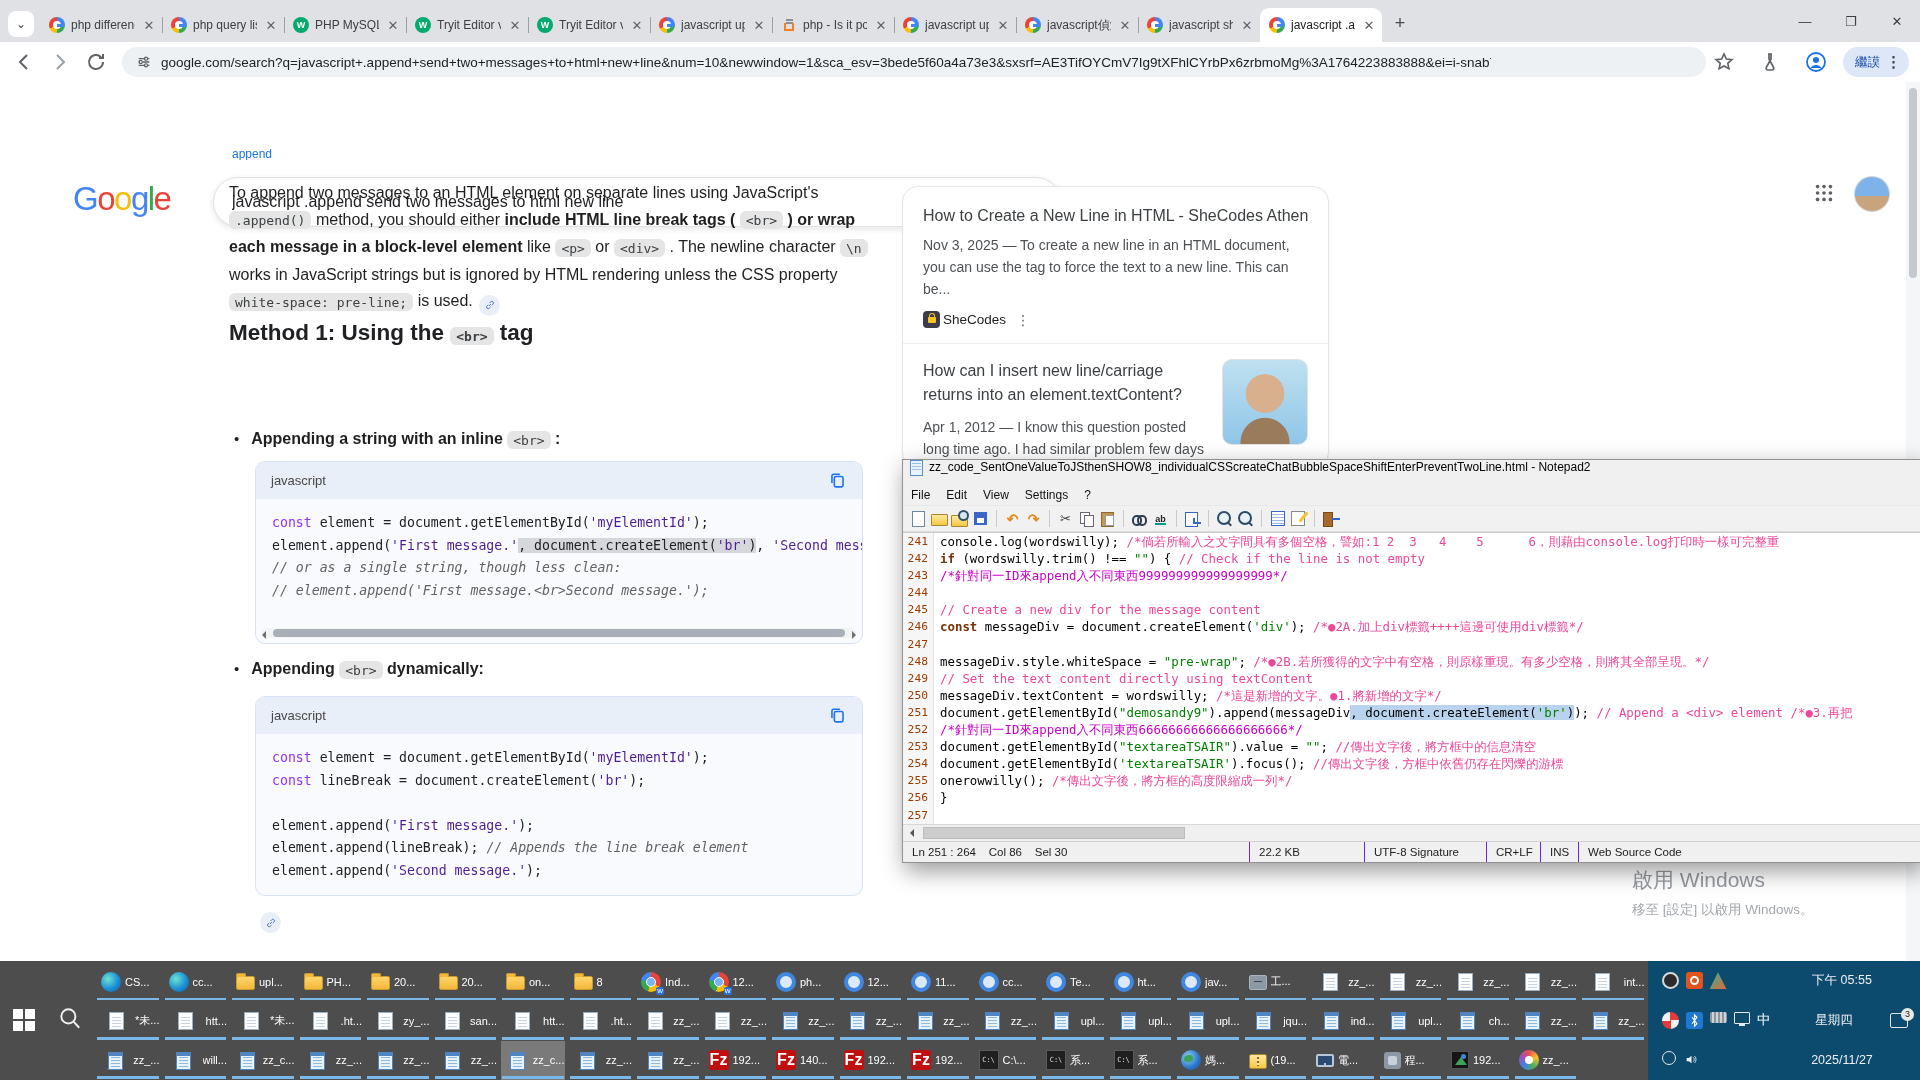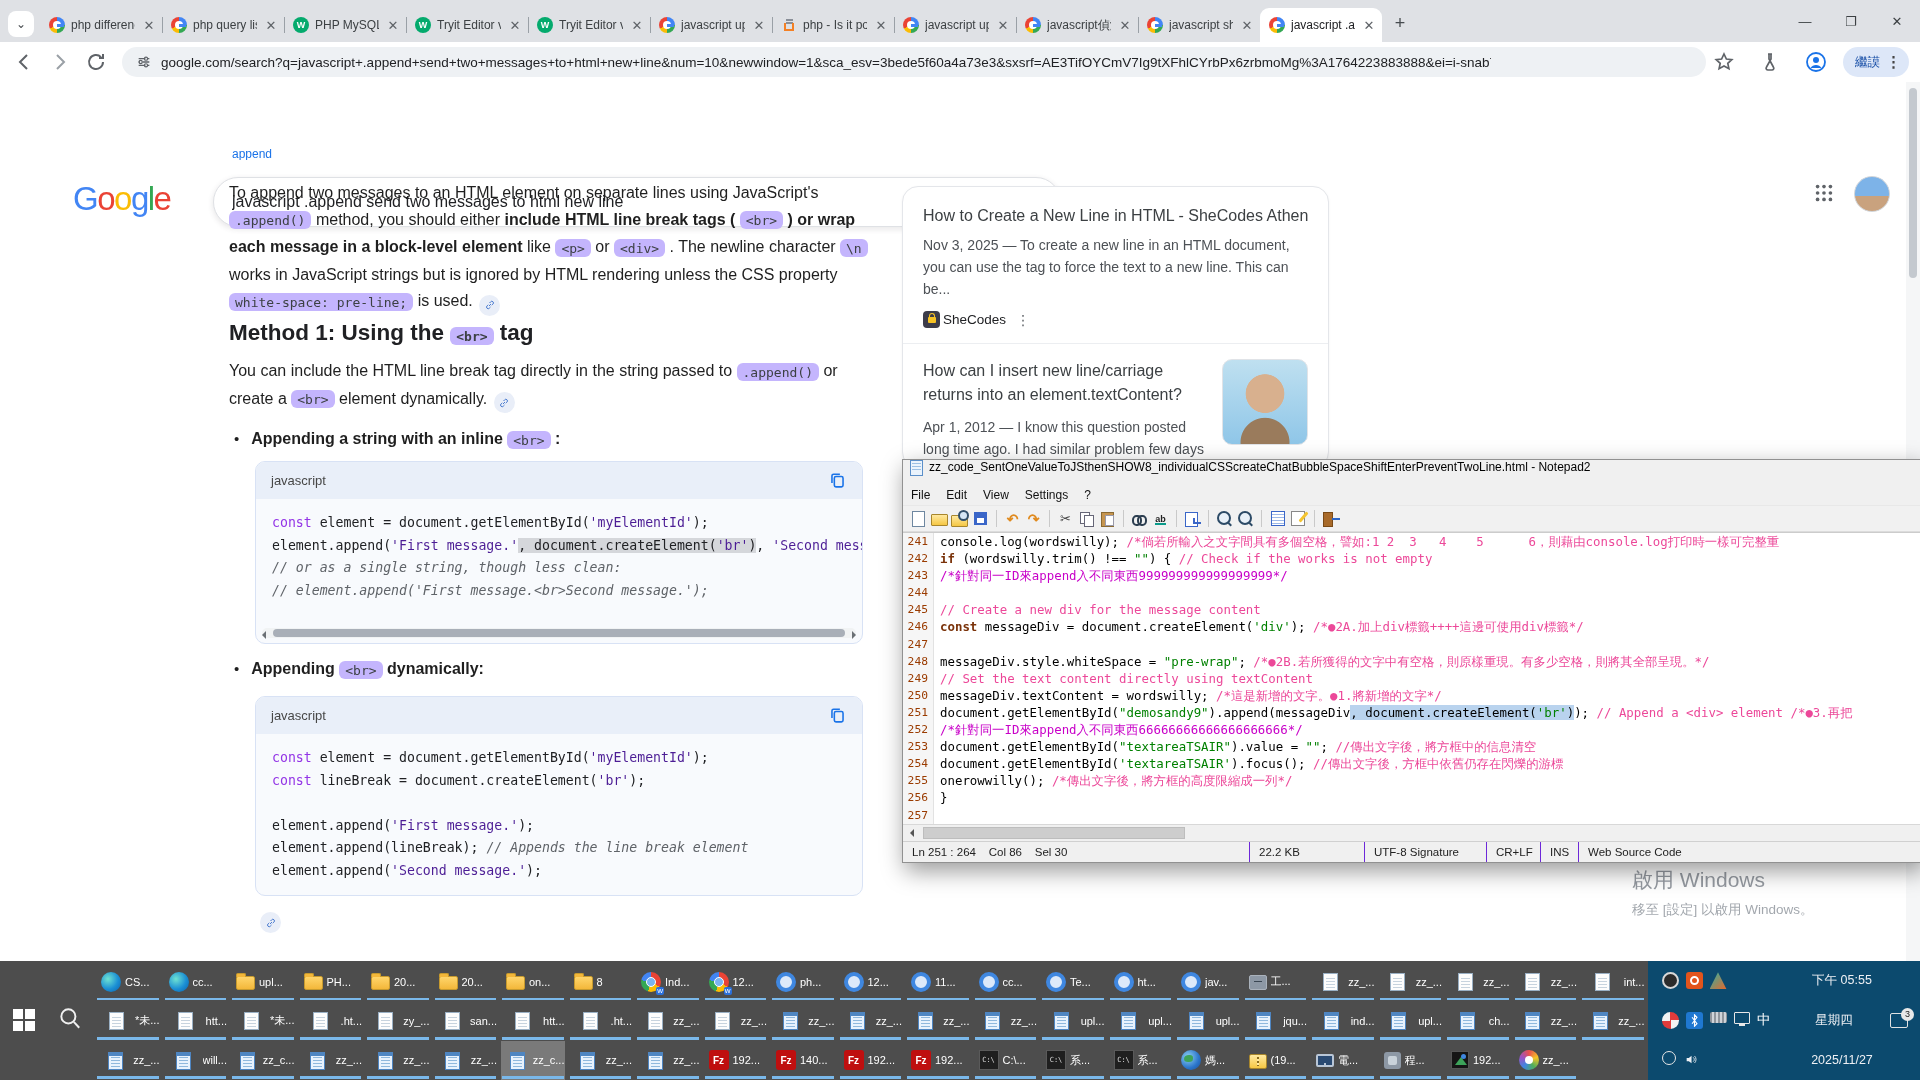--- a/index.html
+++ b/index.html
@@ -46,21 +46,21 @@
   .gsep{width:1px;height:26px;background:#dadce0}
   #appsgrid{position:absolute;left:1813px;top:100px}
   #avatar{position:absolute;left:1854px;top:94px;width:36px;height:36px;border-radius:50%;background:linear-gradient(#7db3e8 0 55%,#c9a27e 55% 100%);border:1px solid #d0d4d9}
 
   
   .plink{position:absolute;left:232px;top:147px;height:13px;overflow:hidden;color:#1a73e8;font-size:12px}
   .ai-para{position:absolute;left:229px;width:645px;font-size:16px;line-height:26.5px;color:#1f1f1f}
   #para1{top:180px}
   #para2{top:358px}
   .rp-b{font-weight:bold}
-  .chip,.rp-code{font-family:"DejaVu Sans Mono",monospace;font-size:13px;background:#c4b5fd;border-radius:6px;padding:1.5px 6px;color:#3c4043;white-space:nowrap}
+  .chip,.rp-code{font-family:"DejaVu Sans Mono",monospace;font-size:13px;background:#e5e5e5;border-radius:6px;padding:1.5px 6px;color:#3c4043;white-space:nowrap}
   .linkchip{display:inline-grid;place-items:center;width:21px;height:21px;border-radius:50%;background:#e9eef8;vertical-align:-5px;margin-left:2px}
   #h2-1{position:absolute;left:229px;top:320px;font-size:22.5px;font-weight:bold;color:#202124}
   .bullet{position:absolute;left:234px;width:640px;font-size:16px;color:#1f1f1f;display:flex;gap:12px;align-items:baseline}
   #bullet1{top:430px}
   #bullet2{top:660px}
   .bdot{font-size:15px}
   .gc{position:absolute;left:255px;width:608px;border:1px solid #d8e2f5;border-radius:10px;background:#f8fafd;overflow:hidden}
   #gcode1{top:461px;height:183px}
   #gcode2{top:696px;height:200px}
   .gc-head{height:37px;background:#e9eff9;display:flex;align-items:center;padding:0 15px;font-size:13px;color:#474747}
@@ -177,21 +177,21 @@
   .tki-chromew::before{content:"";position:absolute;inset:5px;background:#7ab3f0;border:1px solid #fff;border-radius:50%}
   .tki-chromew::after{content:"w";position:absolute;right:-3px;bottom:-3px;color:#fff;background:#2a6fdb;font-size:8px;line-height:1;border-radius:2px;padding:0 1px}
   .tki-ring{width:20px;height:20px;border:4.5px solid #3f87e0;border-radius:50%;background:#dce9fa}
   .tki-tool{width:18px;height:15px;margin-top:2px;background:#8d98a5;border:1px solid #aab2bc;border-radius:2px}
   .tki-tool::before{content:"";position:absolute;inset:5px 4px 7px;background:#3a4652}
   .tki-notepad,.tki-notepad2{width:15px;height:18px;margin:1px auto 0;background:#fdfdfd;border:1px solid #9ab0c4}
   .tki-notepad::before,.tki-notepad2::before{content:"";position:absolute;left:2px;right:2px;top:4px;height:10px;background:repeating-linear-gradient(#c7d3de 0 1px,transparent 1px 3px)}
   .tki-notepad2{background:#e8f2fd;border-color:#4f86c2}
   .tki-notepad2::before{background:repeating-linear-gradient(#8fb8dd 0 1px,transparent 1px 3px)}
   .tki-notepad2::after{content:"";position:absolute;left:0;right:0;top:0;height:3px;background:#4f86c2}
-  .tki-filezilla{background:#bf0f0f;border-radius:3px;color:#fff;font-weight:bold;font-size:10px}
+  .tki-filezilla{background:#bf0f0f;border-radius:3px;color:#fff;font-weight:bold;font-size:16px}
   .tki-cmd{background:#1f1f1f;border:1px solid #5a5a5a;color:#ddd;font-size:7px;font-family:"DejaVu Sans Mono",monospace}
   .tki-globe{border-radius:50%;background:radial-gradient(circle at 35% 35%,#8fd0f2,#2a74c9 60%,#1b4f94)}
   .tki-globe::before{content:"";position:absolute;left:3px;top:5px;width:9px;height:7px;background:#3da35a;border-radius:60% 40% 50% 50%}
   .tki-zip{height:15px;width:18px;margin-top:2px;background:linear-gradient(#ffe9a0,#f5c744);border:1px solid #a8862c;border-radius:2px}
   .tki-zip::before{content:"";position:absolute;left:48%;top:2px;bottom:2px;width:2px;background:repeating-linear-gradient(#8a6b1d 0 2px,#ffe9a0 2px 4px)}
   .tki-pc{width:18px;height:13px;margin-top:1px;background:#2a4a72;border:2px solid #b9c6d6;border-radius:2px}
   .tki-pc::after{content:"";position:absolute;left:6px;right:6px;bottom:0;height:2px;background:#b9c6d6}
   .tki-app{width:17px;height:17px;background:#8d98a5;border-radius:3px}
   .tki-app::before{content:"";position:absolute;inset:4px;background:#c9d2da;border-radius:2px}
   .tki-imgview{width:18px;height:18px;background:#151515;border:1px solid #555}
@@ -374,25 +374,20 @@
       <div id="pg-thumb"></div>
     </div>
 
   <div class="plink">append</div>
   <p class="ai-para" id="para1"><span class="rp-t">To append two messages to an HTML element on separate lines using JavaScript's </span><span class="chip">.append()</span><span class="rp-t"> method, you should either </span><span class="rp-b">include HTML line break tags ( </span><span class="chip">&lt;br&gt;</span><span class="rp-b"> ) or wrap each message in a block-level element</span><span class="rp-t"> like </span><span class="chip">&lt;p&gt;</span><span class="rp-t"> or </span><span class="chip">&lt;div&gt;</span><span class="rp-t"> . The newline character </span><span class="chip">\n</span><span class="rp-t"> works in JavaScript strings but is ignored by HTML rendering unless the CSS property </span><span class="chip">white-space: pre-line;</span><span class="rp-t"> is used. </span><span class="linkchip">
         <svg width="12" height="12" viewBox="0 0 24 24">
           <path d="M10 14l4-4M8.5 11.5l-2.2 2.2a3.2 3.2 0 104.5 4.5l2.2-2.2M15.5 12.5l2.2-2.2a3.2 3.2 0 10-4.5-4.5L11 8" fill="none" stroke="#4a7bd0" stroke-width="2"></path>
         </svg>
       </span></p>
   <h2 id="h2-1"><span class="rp-t">Method 1: Using the </span><span class="chip">&lt;br&gt;</span><span class="rp-t"> tag</span></h2>
-  <p class="ai-para" id="para2"><span class="rp-t">You can include the HTML line break tag directly in the string passed to </span><span class="chip">.append()</span><span class="rp-t"> or create a </span><span class="chip">&lt;br&gt;</span><span class="rp-t"> element dynamically. </span><span class="linkchip">
-        <svg width="12" height="12" viewBox="0 0 24 24">
-          <path d="M10 14l4-4M8.5 11.5l-2.2 2.2a3.2 3.2 0 104.5 4.5l2.2-2.2M15.5 12.5l2.2-2.2a3.2 3.2 0 10-4.5-4.5L11 8" fill="none" stroke="#4a7bd0" stroke-width="2"></path>
-        </svg>
-      </span></p>
   <div class="bullet" id="bullet1">
       <span class="bdot">•</span>
       <span class="btext"><span class="rp-b">Appending a string with an inline </span><span class="chip">&lt;br&gt;</span><span class="rp-b"> :</span></span>
     </div>
   <div class="gc" id="gcode1">
     <div class="gc-head">
       <span class="gc-lang">javascript</span>
       <svg width="19" height="19" viewBox="0 0 24 24">
           <rect x="8" y="7" width="11" height="13" rx="2" fill="none" stroke="#1a73e8" stroke-width="2"></rect>
           <path d="M5 15V6a2 2 0 012-2h8" fill="none" stroke="#1a73e8" stroke-width="2"></path>
@@ -481,21 +476,21 @@
         <span class="tbi i-zoomin"></span>
         <span class="tbi i-zoomout"></span>
         <span class="tb-sep"></span>
         <span class="tbi i-lines"></span>
         <span class="tbi i-scheme"></span>
         <span class="tb-sep"></span>
         <span class="tbi i-exit"></span>
       </div>
     <div id="np-lines">
         <div class="np-line"><span class="np-num">241</span><span class="np-codeln"><span class="sg-t">console.log(wordswilly); </span><span class="sg-c">/*倘若所輸入之文字間具有多個空格，譬如:1 2  3   4    5      6，則藉由console.log打印時一樣可完整重</span></span></div>
-        <div class="np-line"><span class="np-num">242</span><span class="np-codeln"><span class="sg-k">if</span><span class="sg-t"> (wordswilly.trim() !== </span><span class="sg-s">""</span><span class="sg-t">) { </span><span class="sg-c">// Check if the works is not empty</span></span></div>
+        <div class="np-line"><span class="np-num">242</span><span class="np-codeln"><span class="sg-k">if</span><span class="sg-t"> (wordswilly.trim() !== </span><span class="sg-s">""</span><span class="sg-t">) { </span><span class="sg-c">// Check if the line is not empty</span></span></div>
         <div class="np-line"><span class="np-num">243</span><span class="np-codeln"><span class="sg-m">/*針對同一ID來append入不同東西999999999999999999*/</span></span></div>
         <div class="np-line"><span class="np-num">244</span><span class="np-codeln">&nbsp;</span></div>
         <div class="np-line"><span class="np-num">245</span><span class="np-codeln"><span class="sg-c">// Create a new div for the message content</span></span></div>
         <div class="np-line"><span class="np-num">246</span><span class="np-codeln"><span class="sg-k">const</span><span class="sg-t"> messageDiv = document.createElement(</span><span class="sg-s">'div'</span><span class="sg-t">); </span><span class="sg-c">/*●2A.加上div標籤++++這邊可使用div標籤*/</span></span></div>
         <div class="np-line"><span class="np-num">247</span><span class="np-codeln">&nbsp;</span></div>
         <div class="np-line"><span class="np-num">248</span><span class="np-codeln"><span class="sg-t">messageDiv.style.whiteSpace = </span><span class="sg-s">"pre-wrap"</span><span class="sg-t">; </span><span class="sg-c">/*●2B.若所獲得的文字中有空格，則原樣重現。有多少空格，則將其全部呈現。*/</span></span></div>
         <div class="np-line"><span class="np-num">249</span><span class="np-codeln"><span class="sg-c">// Set the text content directly using textContent</span></span></div>
         <div class="np-line"><span class="np-num">250</span><span class="np-codeln"><span class="sg-t">messageDiv.textContent = wordswilly; </span><span class="sg-c">/*這是新增的文字。●1.將新增的文字*/</span></span></div>
         <div class="np-line"><span class="np-num">251</span><span class="np-codeln"><span class="sg-t">document.getElementById(</span><span class="sg-s">"demosandy9"</span><span class="sg-t">).append(messageDiv</span><span class="sg-ht">, document.createElement(</span><span class="sg-hs">'br'</span><span class="sg-ht">)</span><span class="sg-t">); </span><span class="sg-c">// Append a &lt;div&gt; element /*●3.再把</span></span></div>
         <div class="np-line"><span class="np-num">252</span><span class="np-codeln"><span class="sg-m">/*針對同一ID來append入不同東西66666666666666666666*/</span></span></div>

